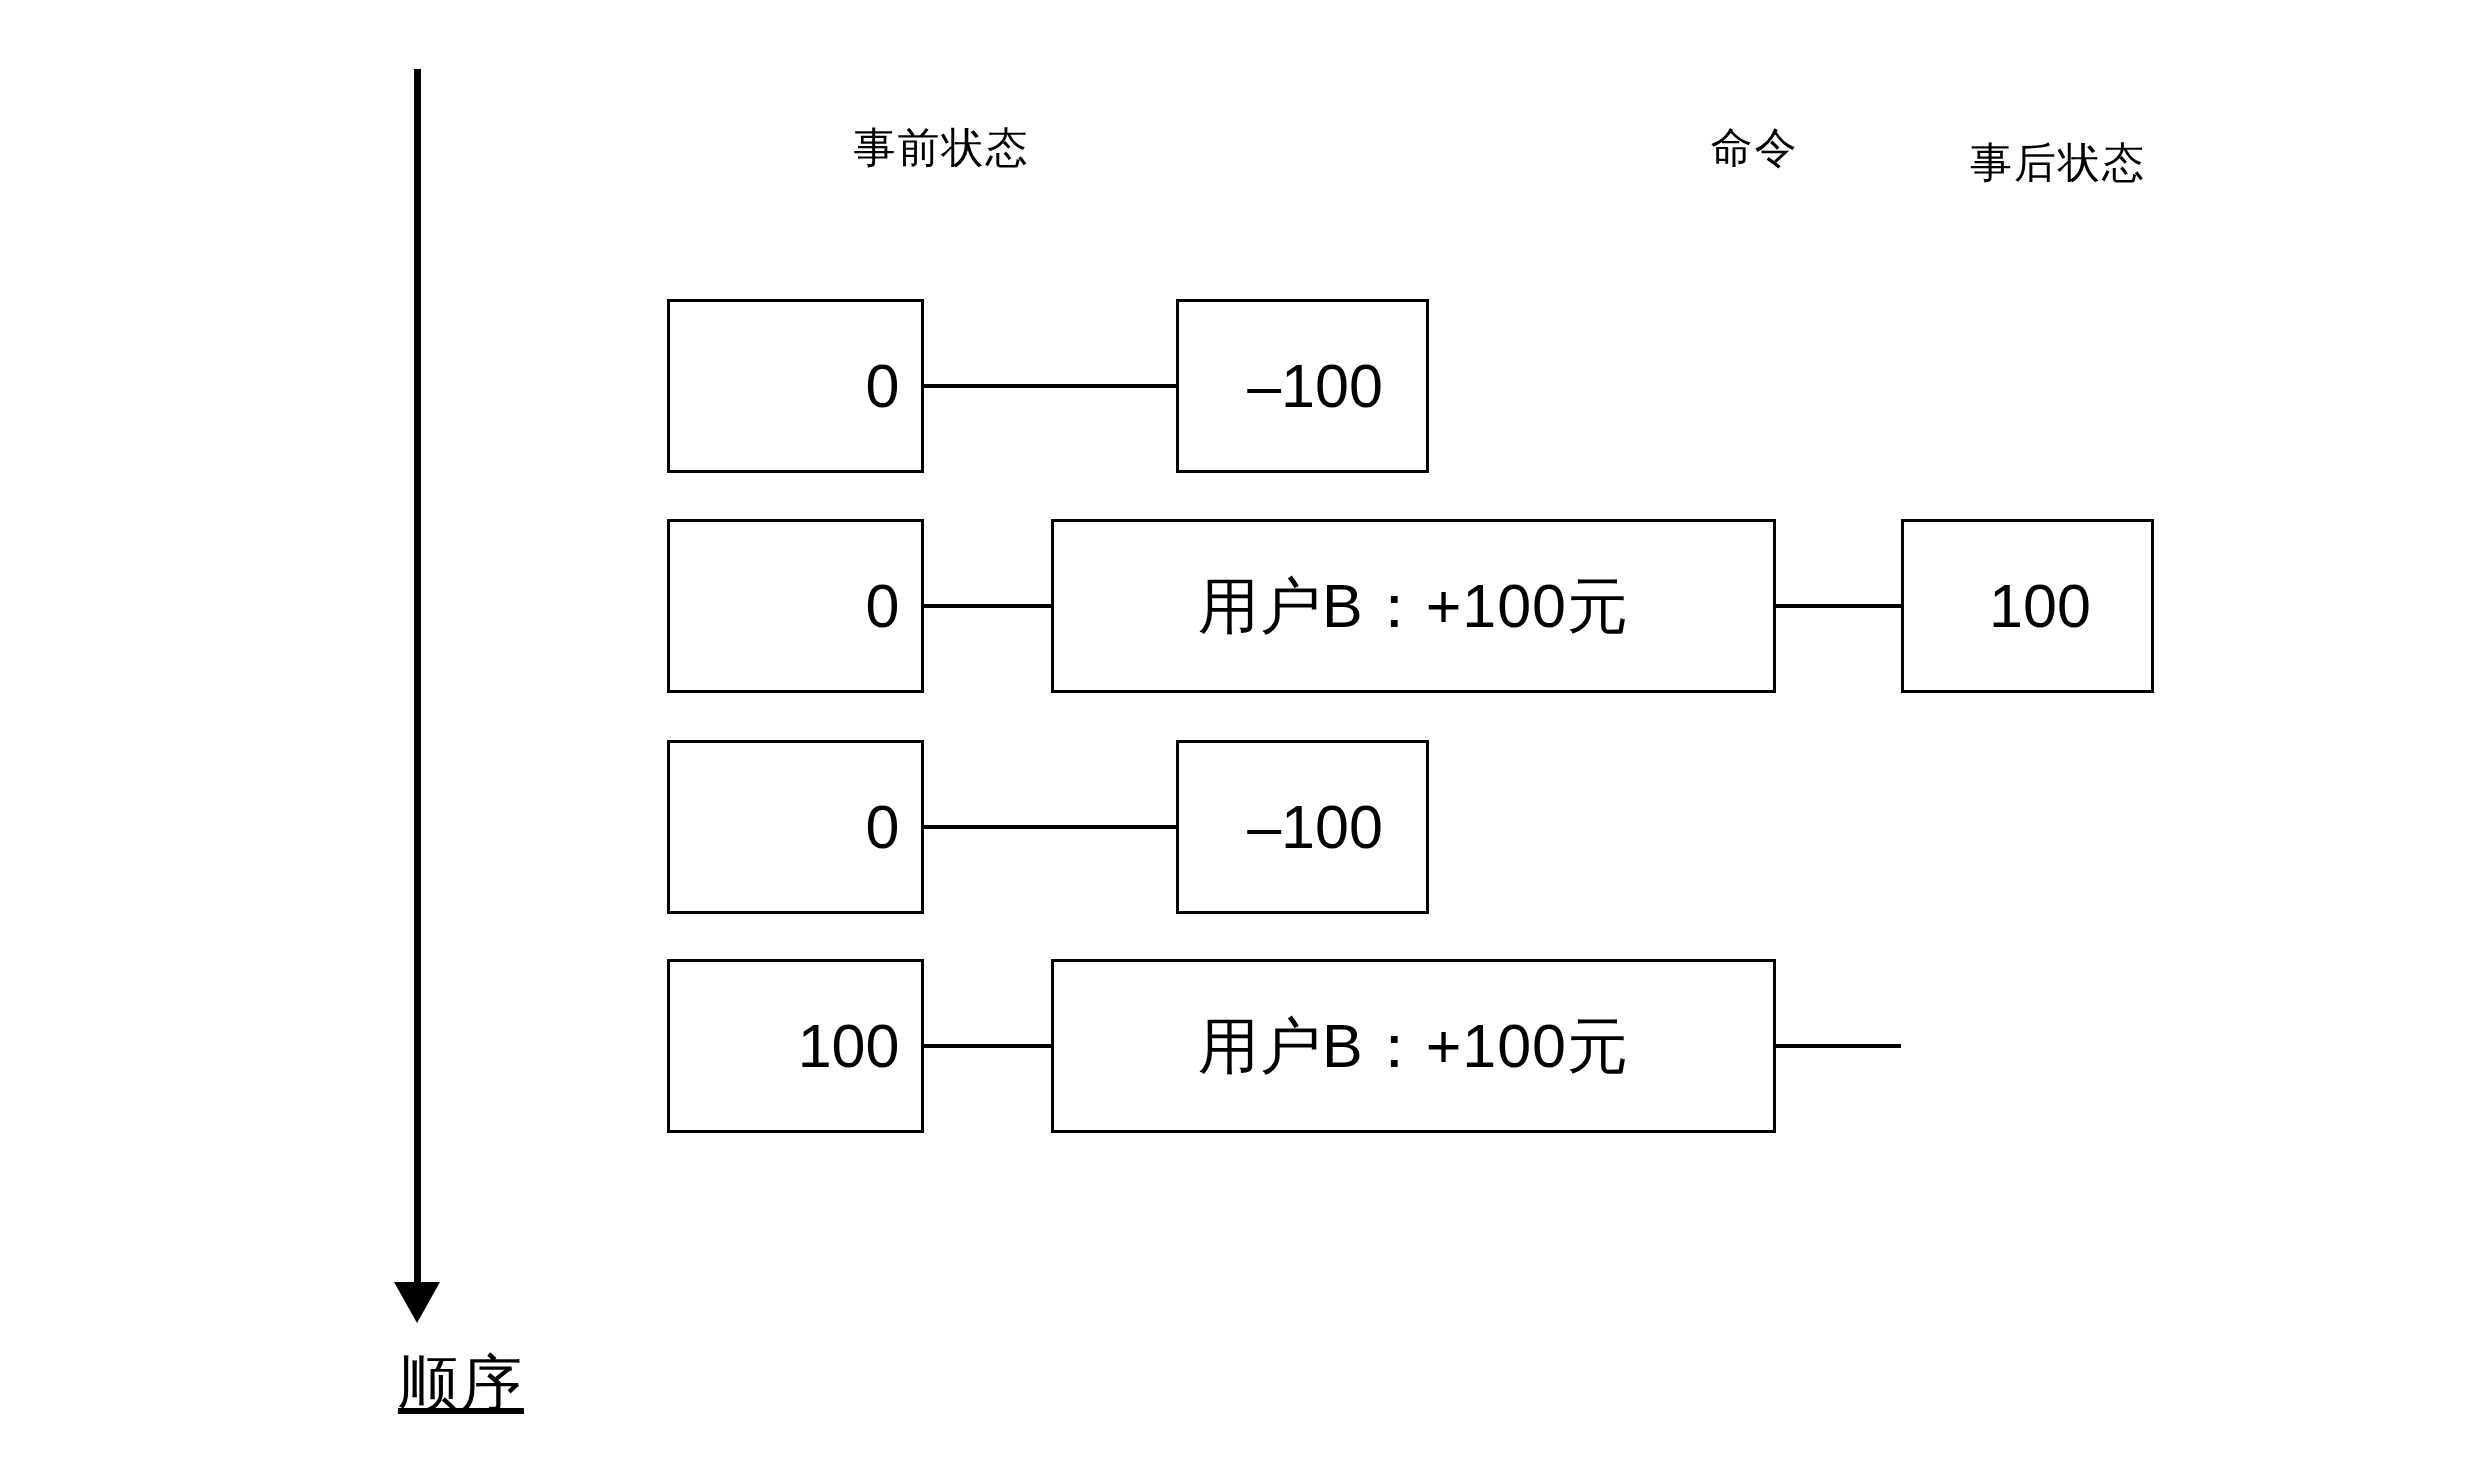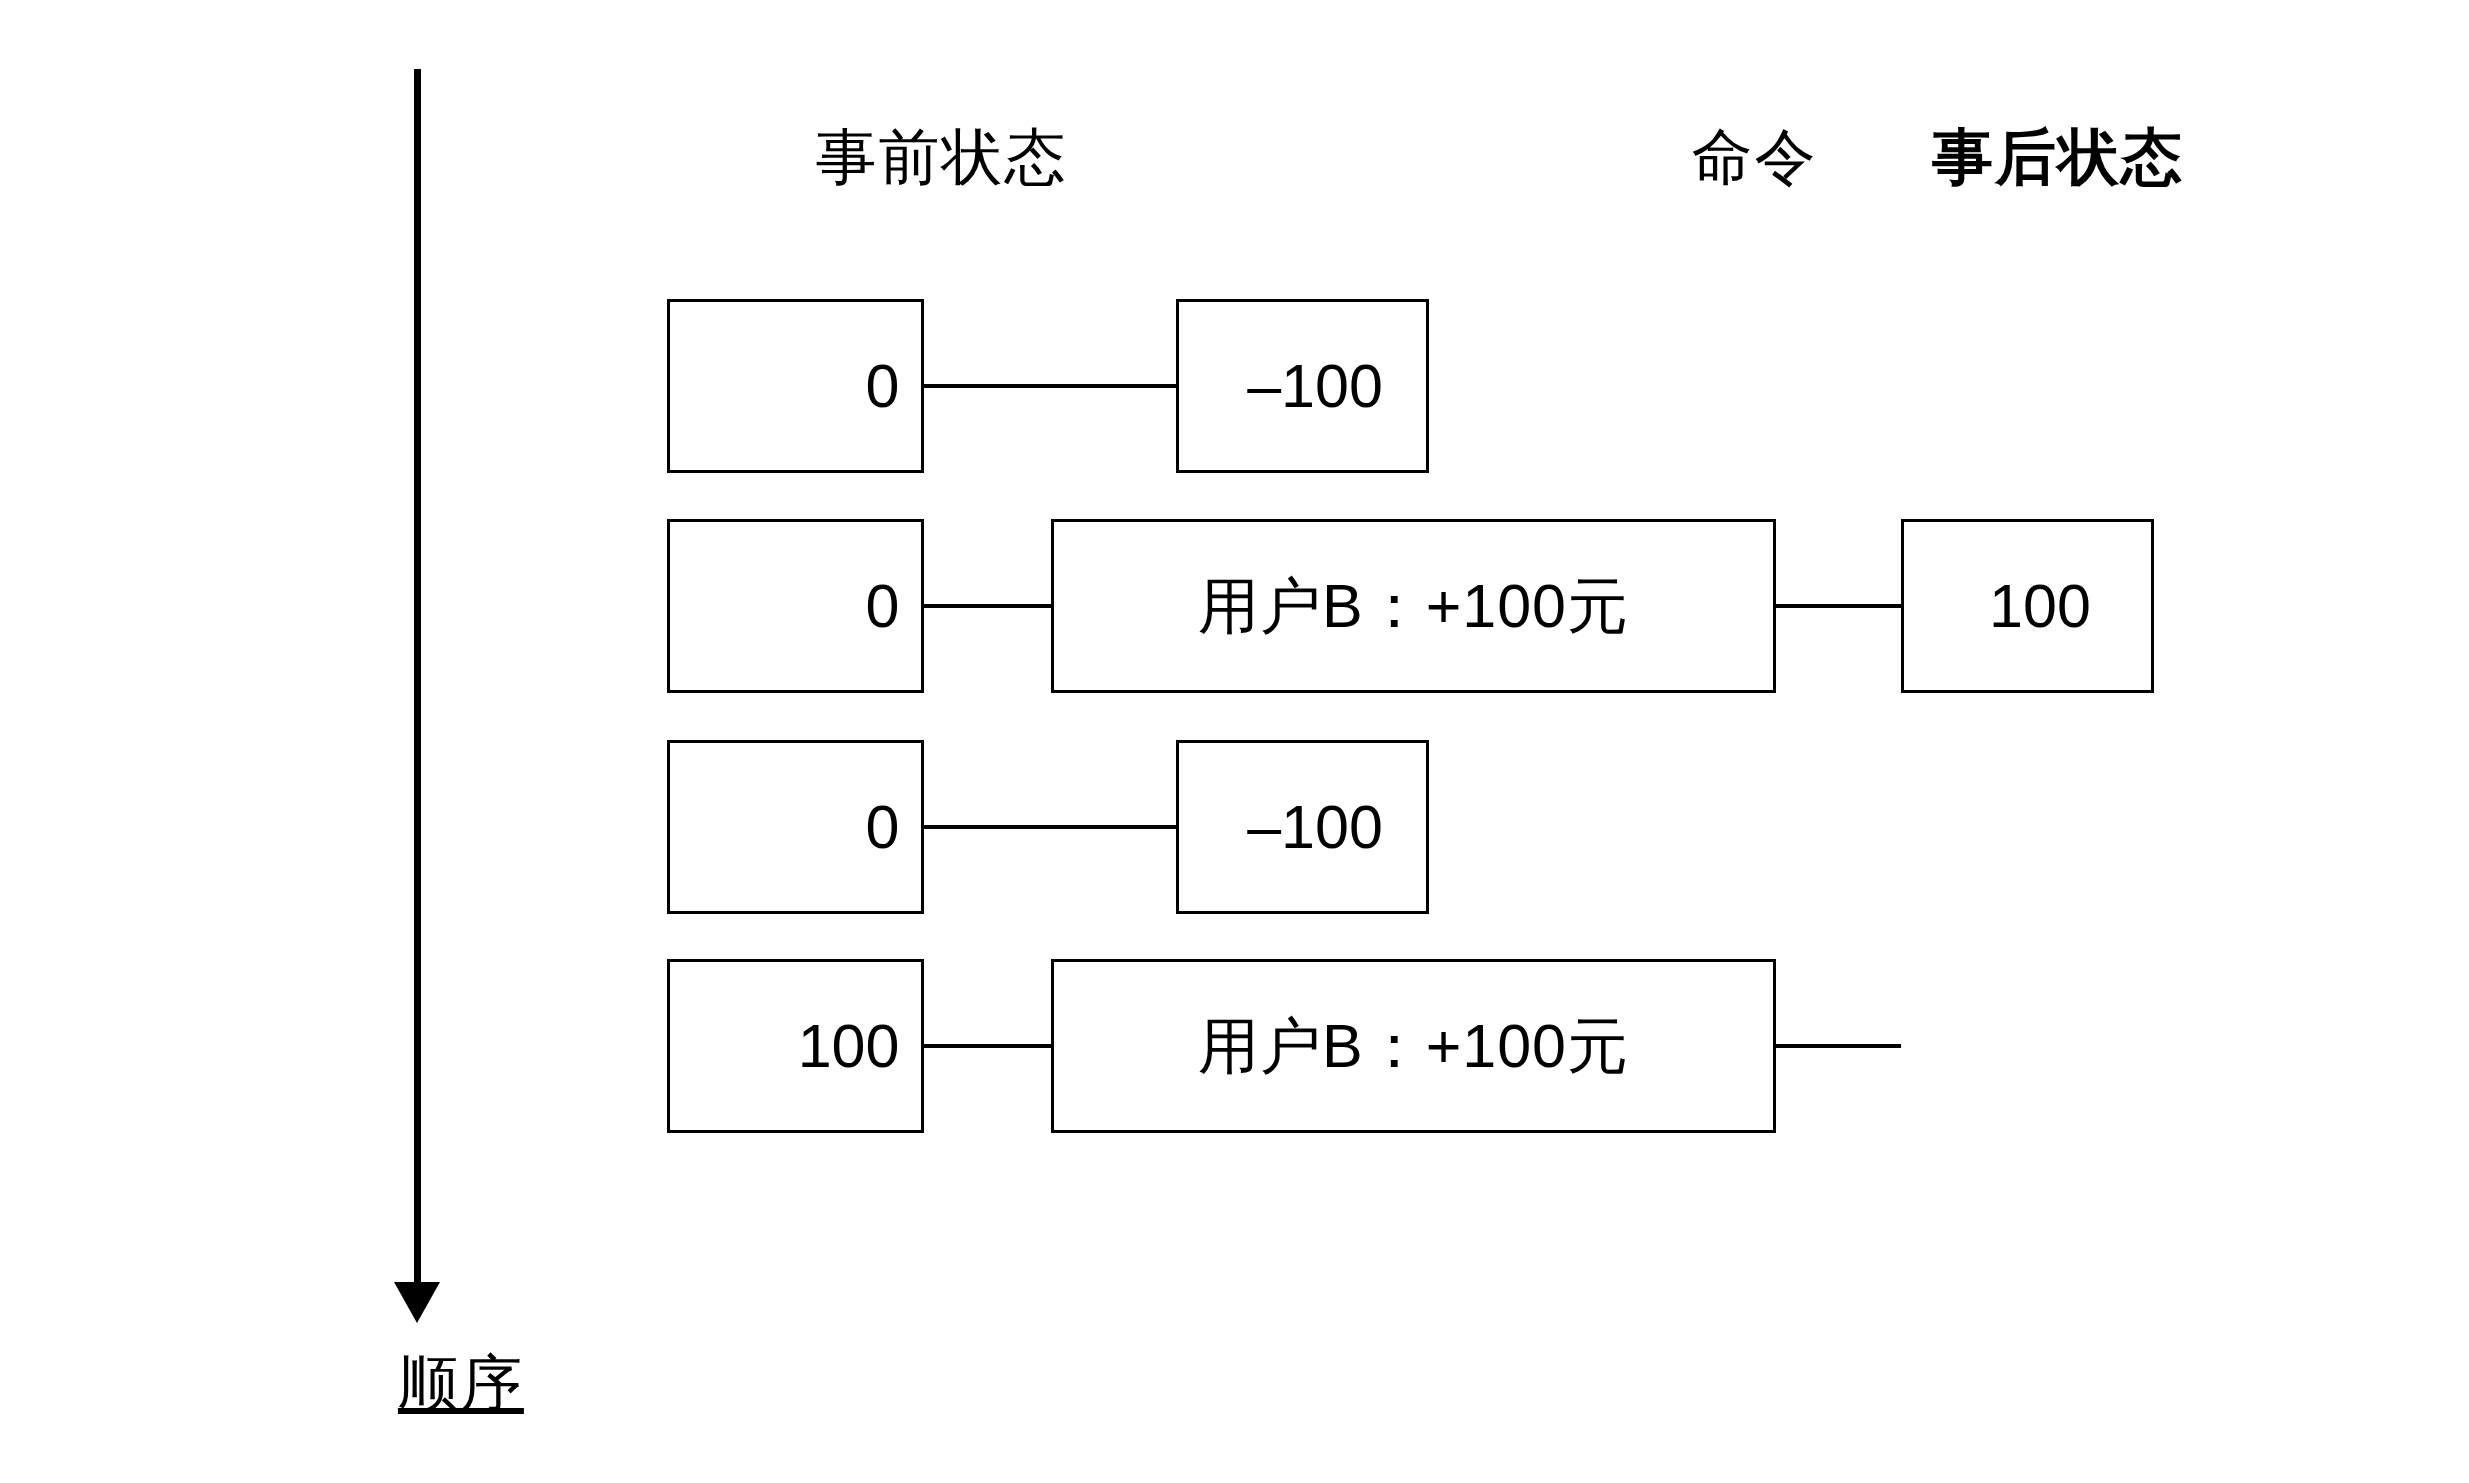--- a/index.html
+++ b/index.html
@@ -50,29 +50,29 @@
     text-align: center;
     font-size: 61px;
     line-height: 1;
     letter-spacing: 2px;
     text-decoration: underline;
   }
 
   
   .col-header {
     position: absolute;
-    font-size: 61px;
+    font-size: 42px;
     line-height: 1;
     letter-spacing: 2px;
     text-align: center;
     white-space: nowrap;
   }
   #header-before { left: 667px; top: 127px; width: 549px; }
   #header-command { left: 1049px; top: 127px; width: 1411px; }
-  #header-after   { left: 1666px; top: 127px; width: 784px; font-weight: bold; }
+  #header-after   { left: 1666px; top: 142px; width: 784px; }
 
   
   .row {
     position: absolute;
     left: 667px;
     height: 174px;
     display: flex;
     align-items: center;
   }
   #row-0 { top: 299px; }

